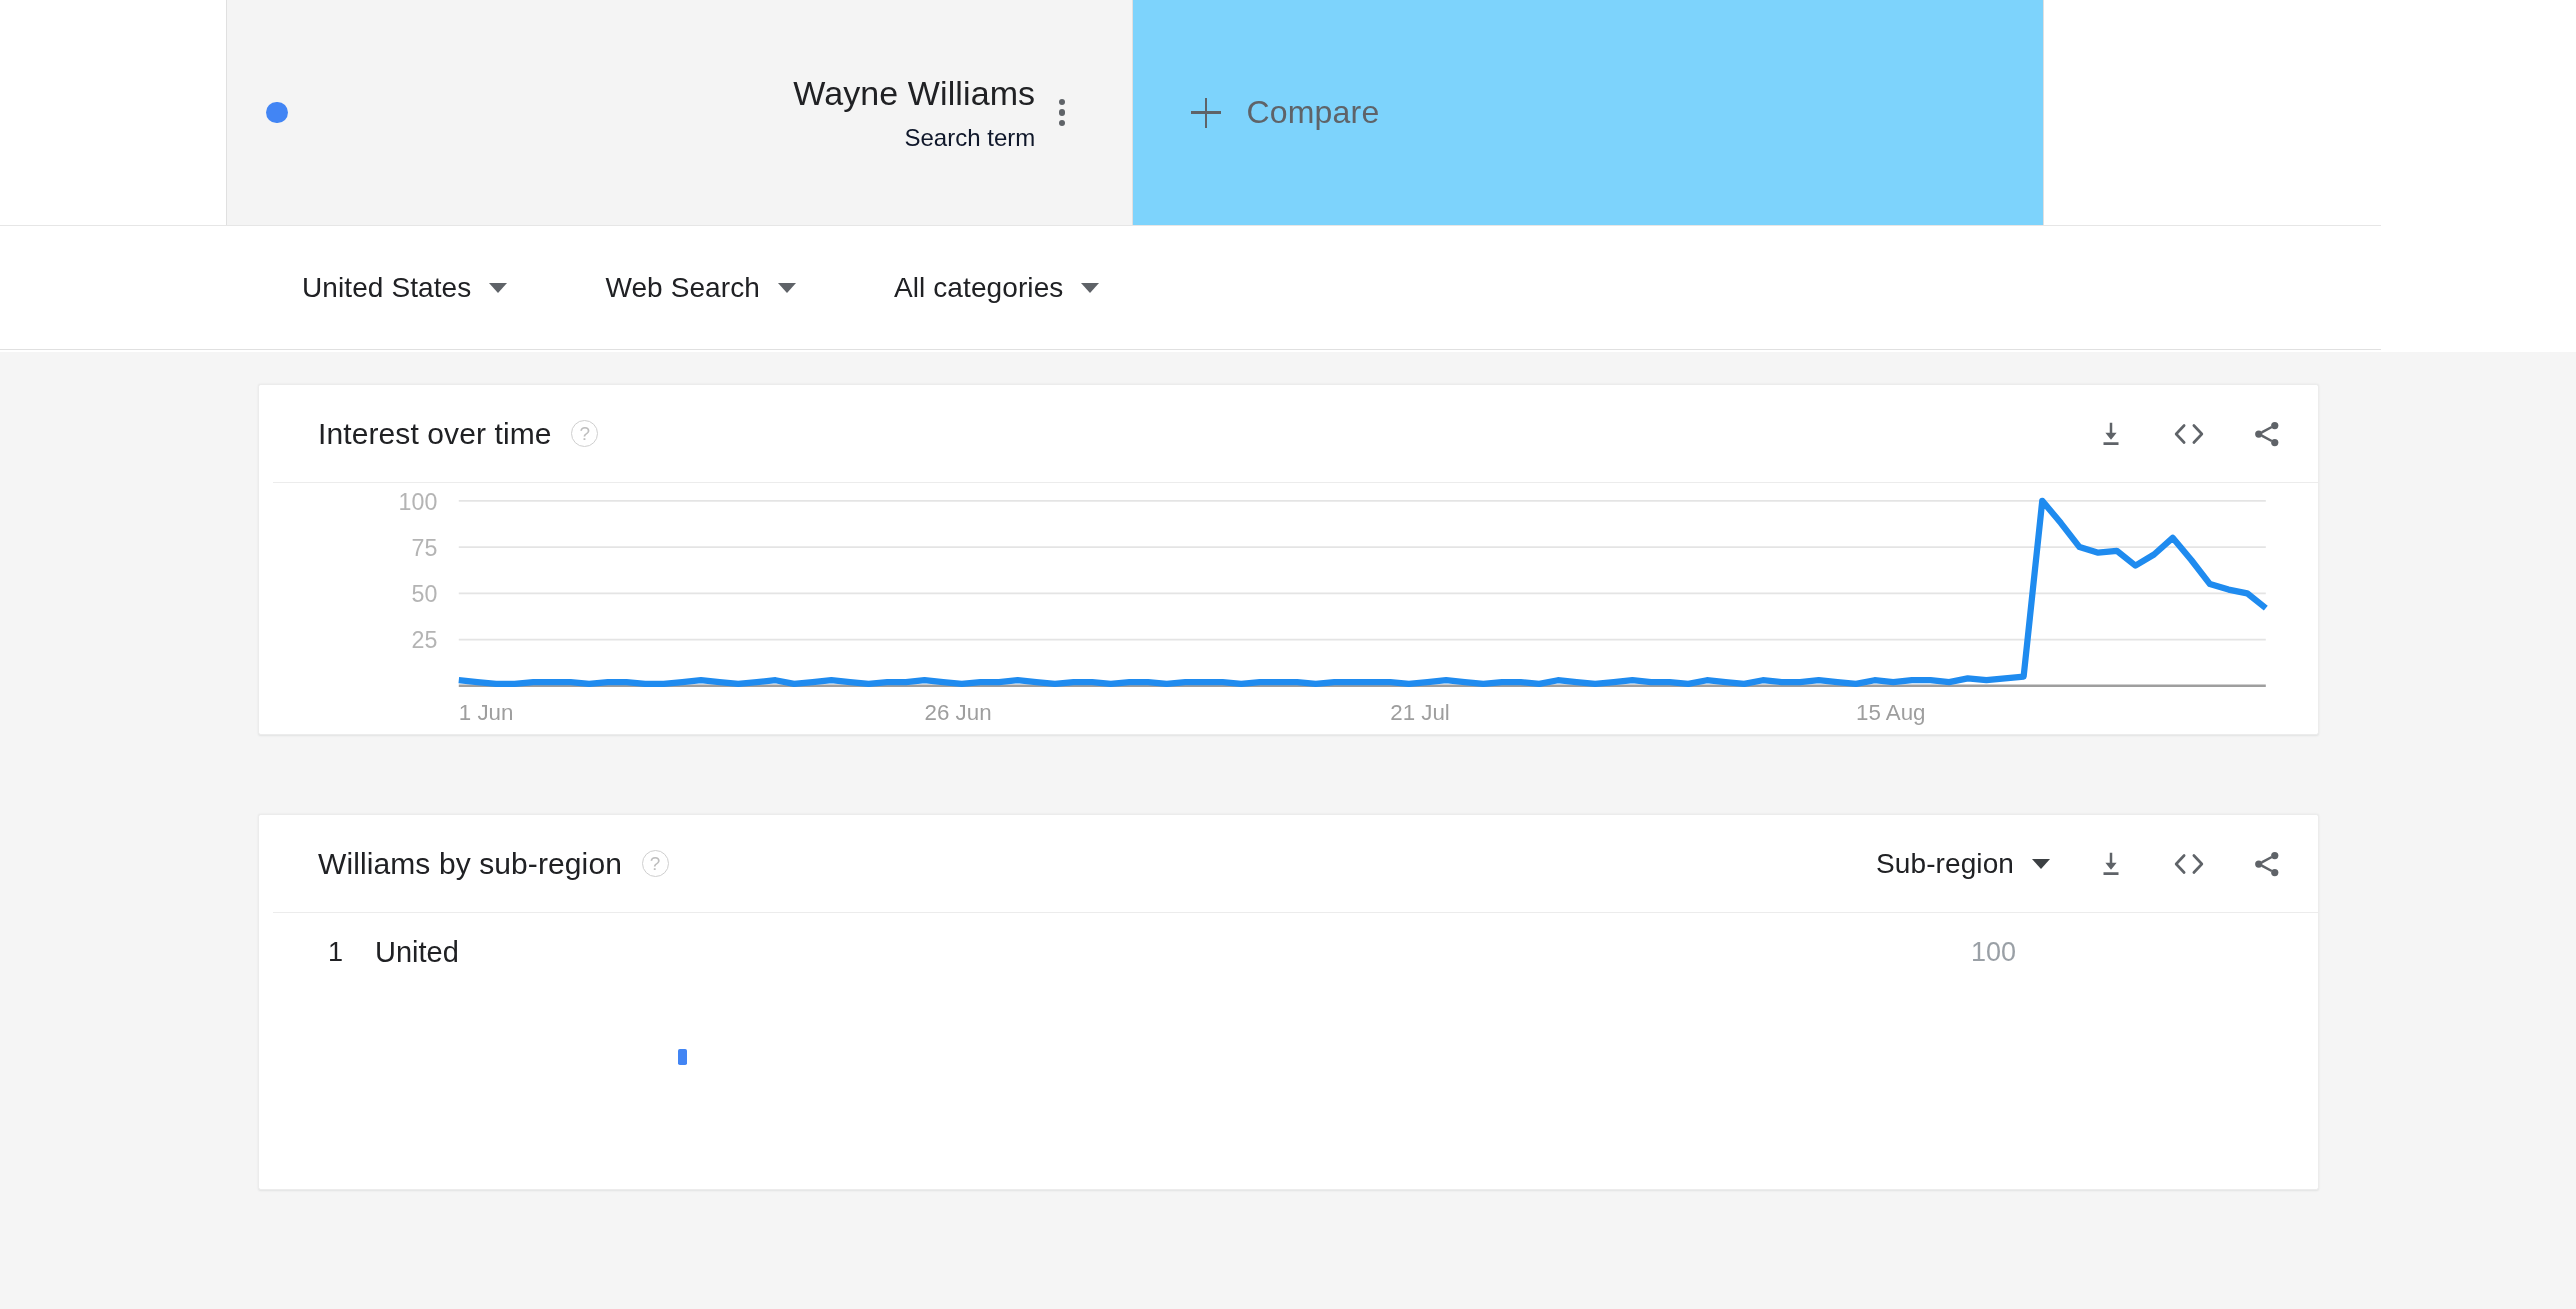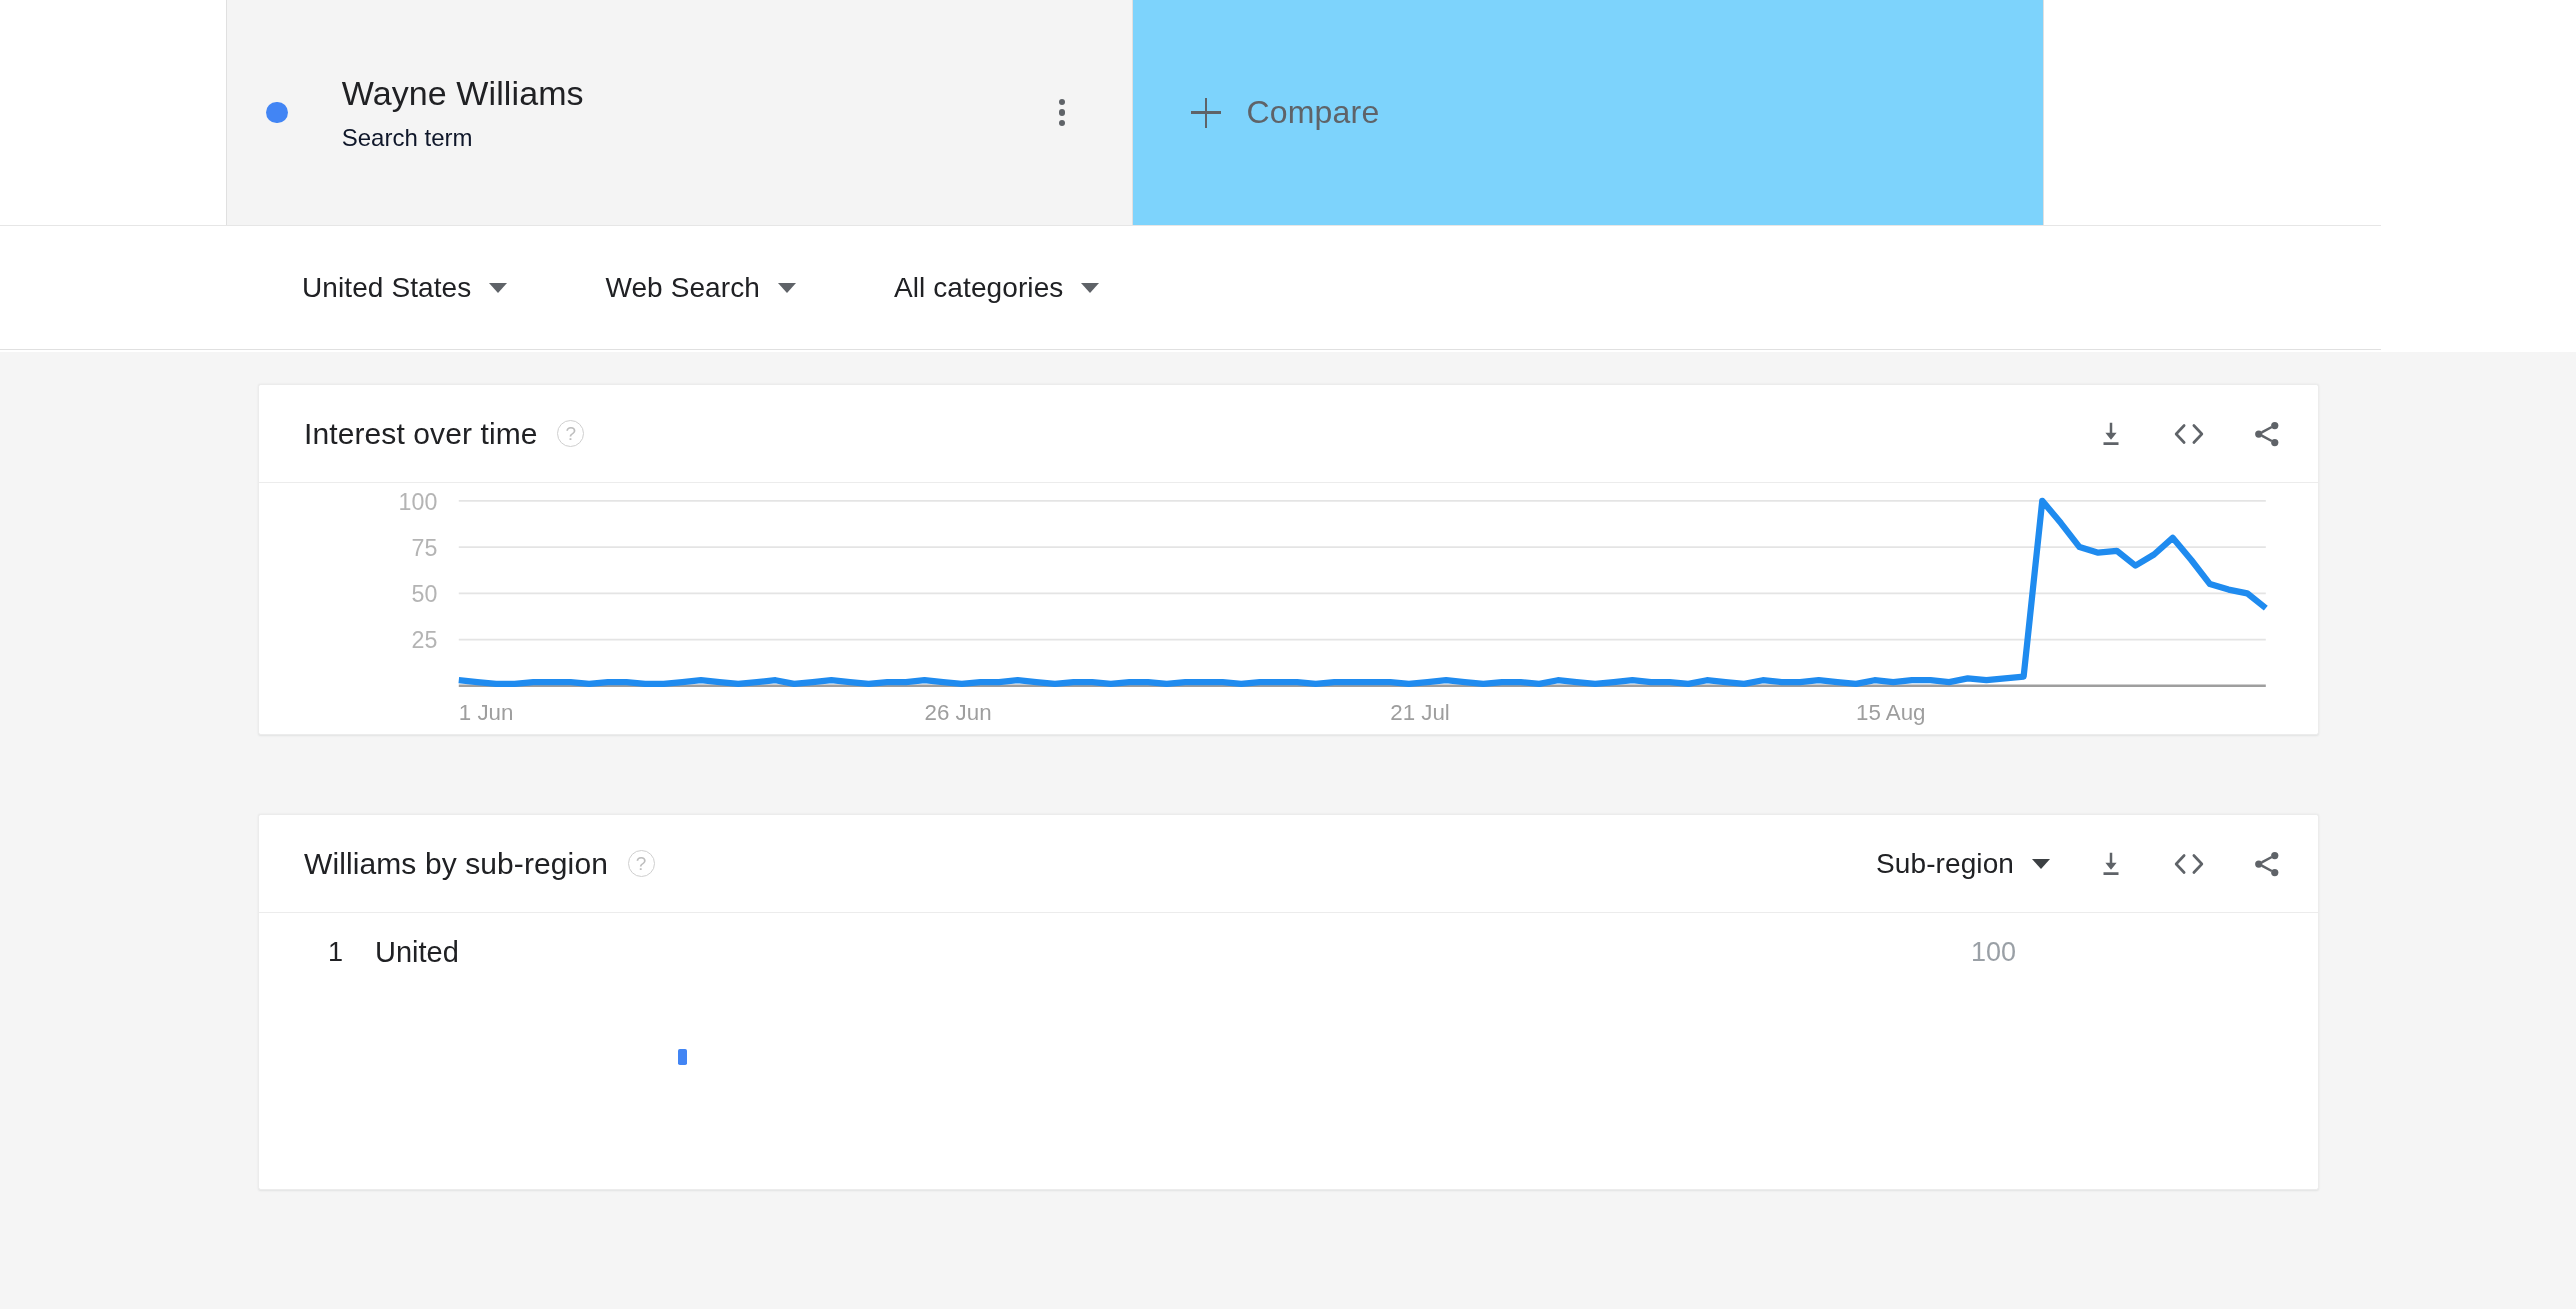--- a/index.html
+++ b/index.html
@@ -13,20 +13,21 @@
   }
 
   
   .term-bar {
     position: absolute;
     left: 0; top: 0;
     width: 2044px; height: 225px;
     background: #ffffff;
     display: flex;
     align-items: stretch;
+    text-align: right;
   }
   .term-bar-gutter-left  { width: 258px; background:#fff; }
   .term-card {
     width: 1029px;
     background: #f4f4f4;
     border-left: 0.9px solid #e0e0e0;
     border-right: 0.9px solid #e0e0e0;
     display: flex;
     align-items: center;
     padding: 0 36px 0 0;
@@ -143,20 +144,21 @@
   }
   .card-iot   { left: 258px; top: 32px;  width: 2061px; height: 351px; }
   .card-sub   { left: 258px; top: 462px; width: 2061px; height: 376px; }
 
   .card-head {
     height: 98px;
     display: flex;
     align-items: center;
     border-bottom: 0.9px solid #ececec;
     padding: 0 32px 0 45px;
+    margin-left: 14px;
   }
   .card-sub .card-head { border-bottom: 0.9px solid #ececec; }
   .card-title {
     font-size: 30px;
     color: #202124;
     letter-spacing: 0.1px;
   }
   .help-icon {
     width: 27px; height: 27px;
     border: 1.8px solid #cfcfcf;

